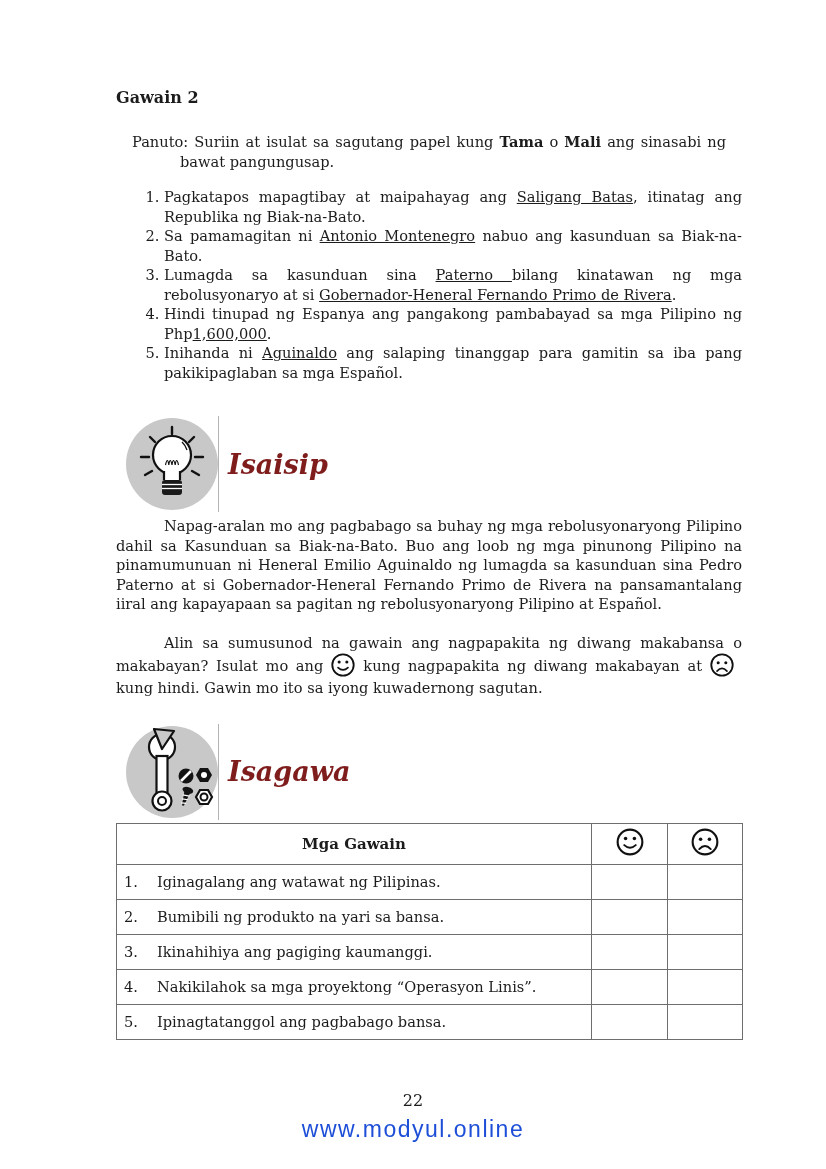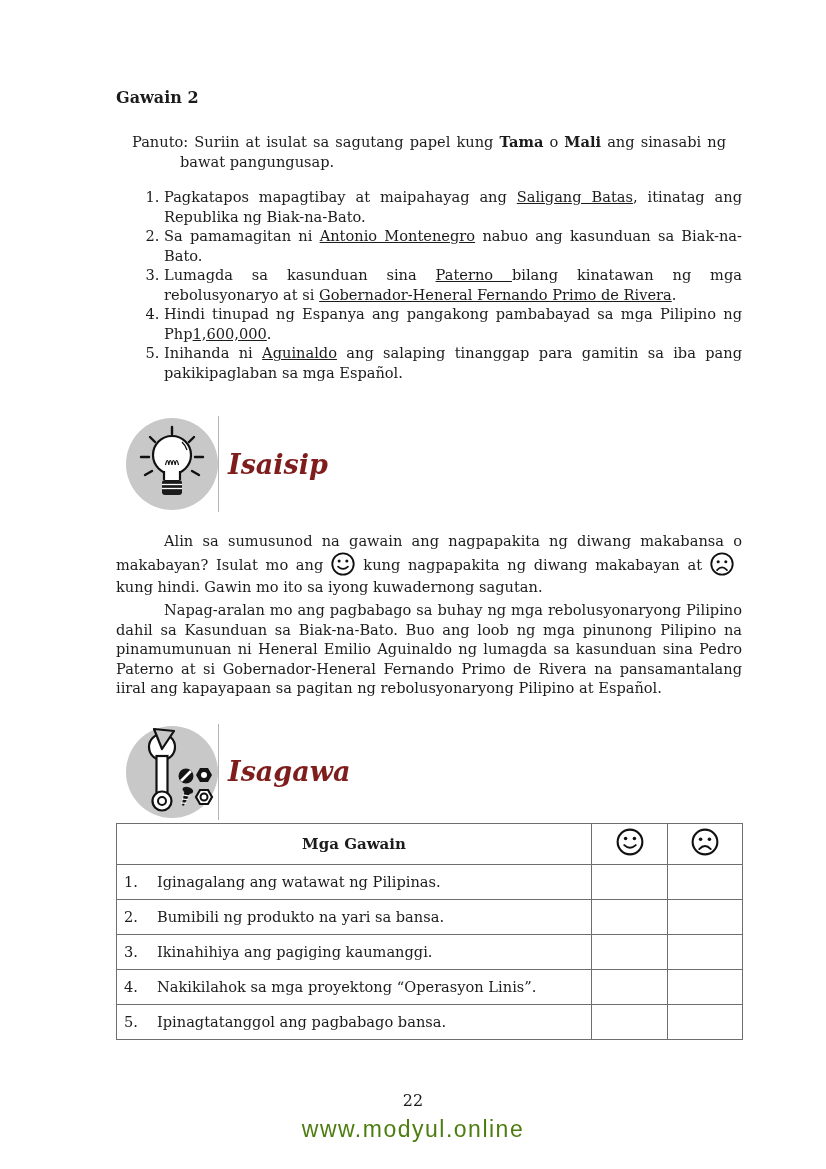--- a/index.html
+++ b/index.html
@@ -53,21 +53,21 @@
   table.tasks th.main { height:40px; font-size:15px; font-weight:bold; text-align:center; }
   table.tasks th.face-col { height:40px; text-align:center; vertical-align:middle; }
   table.tasks td.task { height:34px; font-size:14.6px; text-align:left; padding-left:7px; }
   .row-num { display:inline-block; min-width:33px; }
 
   .page-number {
     position:absolute; left:0; right:0; top:1072px; text-align:center; font-size:16px; color:#1c1c1c;margin-top:19px;
   }
   .watermark {
     position:absolute; left:0; right:0; top:1116px; text-align:center;
-    font-family:"Liberation Sans", sans-serif; font-size:23px; letter-spacing:1.5px; color:#4d7c0f;
+    font-family:"Liberation Sans", sans-serif; font-size:23px; letter-spacing:1.5px; color:#1d4ed8;
   }
 </style>
 </head>
 <body>
 
 <div class="page">
   <div class="content">
 
     <h1 class="doc-title">Gawain 2</h1>
 
@@ -100,33 +100,33 @@
           <path d="M56 24 a18 18 0 0 1 5 8" stroke="#111" stroke-width="1.3" fill="none"></path>
           <rect x="36" y="62" width="20" height="15" rx="3" fill="#1a1a1a"></rect>
           <line x1="36" y1="66.5" x2="56" y2="66.5" stroke="#ffffff" stroke-width="1.3"></line>
           <line x1="36" y1="70.5" x2="56" y2="70.5" stroke="#ffffff" stroke-width="1.3"></line>
         </svg>
       </div>
       <div class="section-divider"></div>
       <div class="section-heading">Isaisip</div>
     </div>
 
+    <p class="para">Napag-aralan mo ang pagbabago sa buhay ng mga rebolusyonaryong Pilipino dahil sa Kasunduan sa Biak-na-Bato. Buo ang loob ng mga pinunong Pilipino na pinamumunuan ni Heneral Emilio Aguinaldo ng lumagda sa kasunduan sina Pedro Paterno at si Gobernador-Heneral Fernando Primo de Rivera na pansamantalang iiral ang kapayapaan sa pagitan ng rebolusyonaryong Pilipino at Español.</p>
+
     <p class="para question"><span>Alin sa sumusunod na gawain ang nagpapakita ng diwang makabansa o makabayan? Isulat mo ang</span><svg class="inline-face" width="26" height="26" viewBox="0 0 34 34">
           <circle cx="17" cy="17" r="14" fill="none" stroke="#111" stroke-width="2.4"></circle>
           <circle cx="12" cy="13" r="2" fill="#111"></circle>
           <circle cx="22" cy="13" r="2" fill="#111"></circle>
           <path d="M10.5 20.5 Q17 26.5 23.5 20.5" fill="none" stroke="#111" stroke-width="2.2" stroke-linecap="round"></path>
         </svg><span>kung nagpapakita ng diwang makabayan at</span><svg class="inline-face" width="26" height="26" viewBox="0 0 34 34">
           <circle cx="17" cy="17" r="14" fill="none" stroke="#111" stroke-width="2.4"></circle>
           <circle cx="12" cy="14" r="2" fill="#111"></circle>
           <circle cx="22" cy="14" r="2" fill="#111"></circle>
           <path d="M10.5 25 Q17 18 23.5 25" fill="none" stroke="#111" stroke-width="2.2" stroke-linecap="round"></path>
         </svg><span>kung hindi. Gawin mo ito sa iyong kuwadernong sagutan.</span></p>
-
-    <p class="para">Napag-aralan mo ang pagbabago sa buhay ng mga rebolusyonaryong Pilipino dahil sa Kasunduan sa Biak-na-Bato. Buo ang loob ng mga pinunong Pilipino na pinamumunuan ni Heneral Emilio Aguinaldo ng lumagda sa kasunduan sina Pedro Paterno at si Gobernador-Heneral Fernando Primo de Rivera na pansamantalang iiral ang kapayapaan sa pagitan ng rebolusyonaryong Pilipino at Español.</p>
 
     <div class="section-header" style="margin-top:26px;">
       <div class="section-icon-circle">
         <svg width="92" height="92" viewBox="0 0 92 92">
           <circle cx="36" cy="21" r="13" fill="#ffffff" stroke="#111" stroke-width="2.2"></circle>
           <path d="M36 23 L28 3 L48 5 Z" fill="#c8c8c8" stroke="#111" stroke-width="2.2" stroke-linejoin="round"></path>
           <rect x="30.5" y="30" width="11" height="42" fill="#ffffff" stroke="#111" stroke-width="2.2"></rect>
           <circle cx="36" cy="75" r="9.5" fill="#ffffff" stroke="#111" stroke-width="2.2"></circle>
           <circle cx="36" cy="75" r="4" fill="#ffffff" stroke="#111" stroke-width="2"></circle>
           <circle cx="60" cy="50" r="7.5" fill="#141414"></circle>

